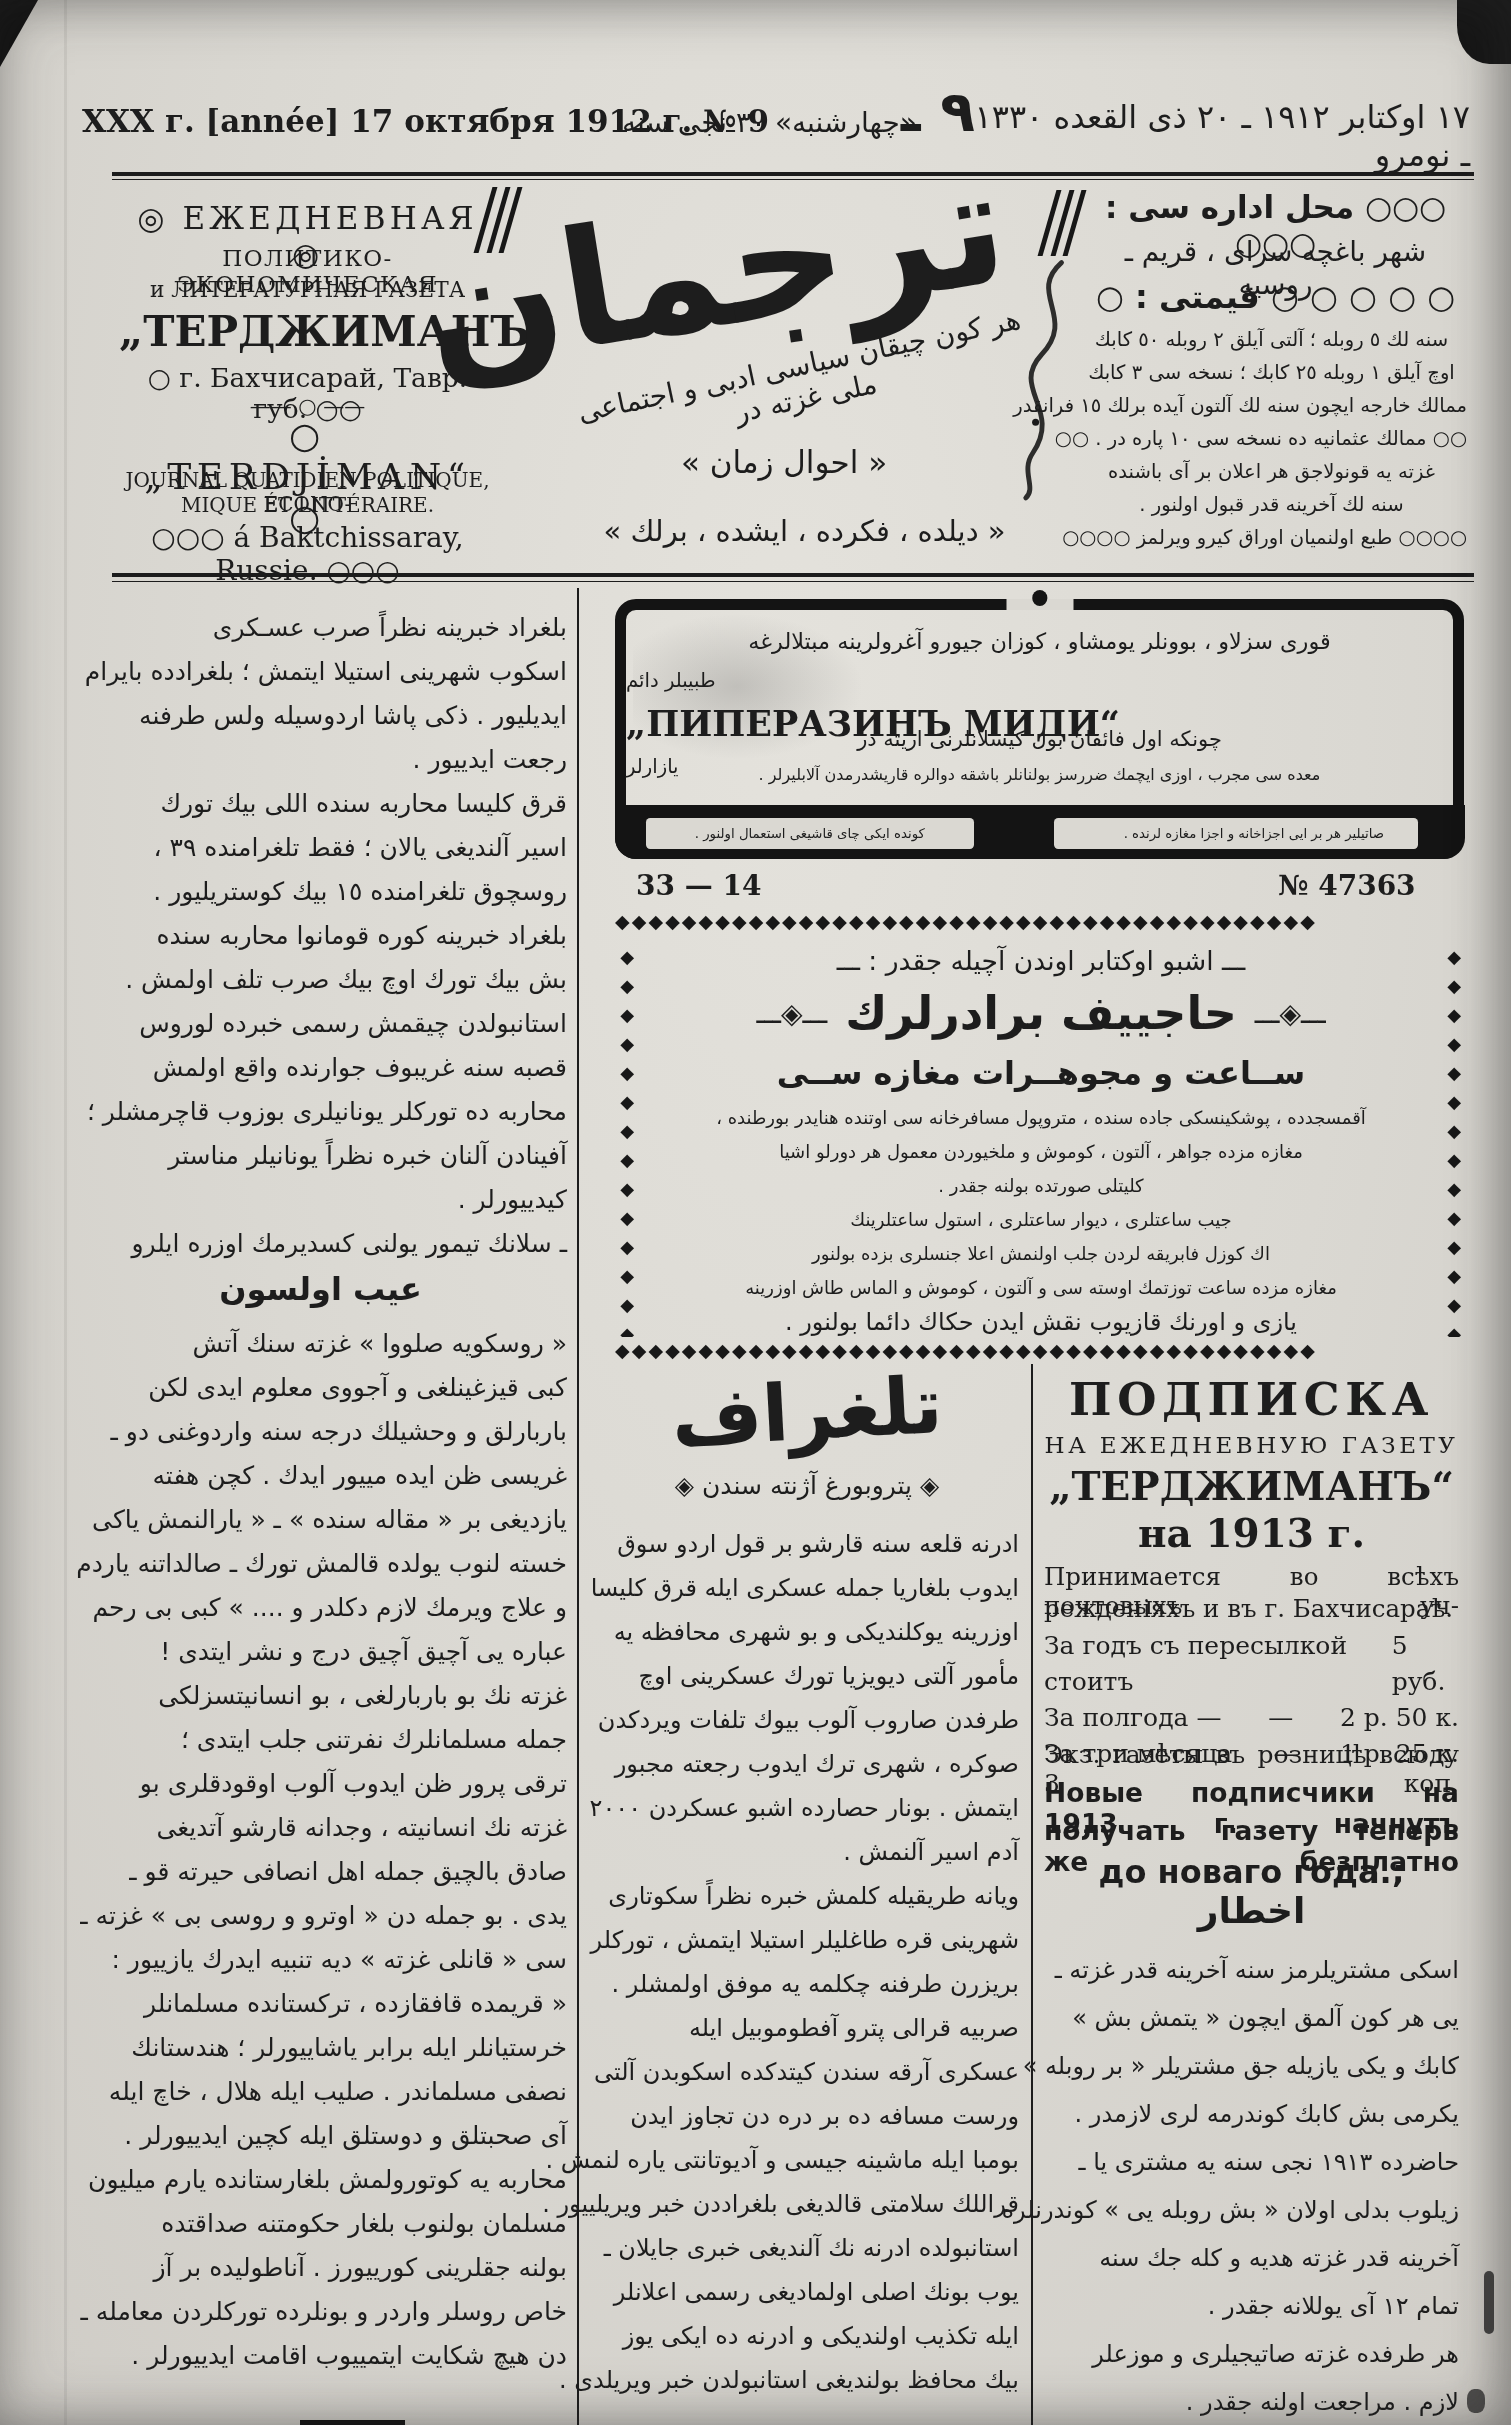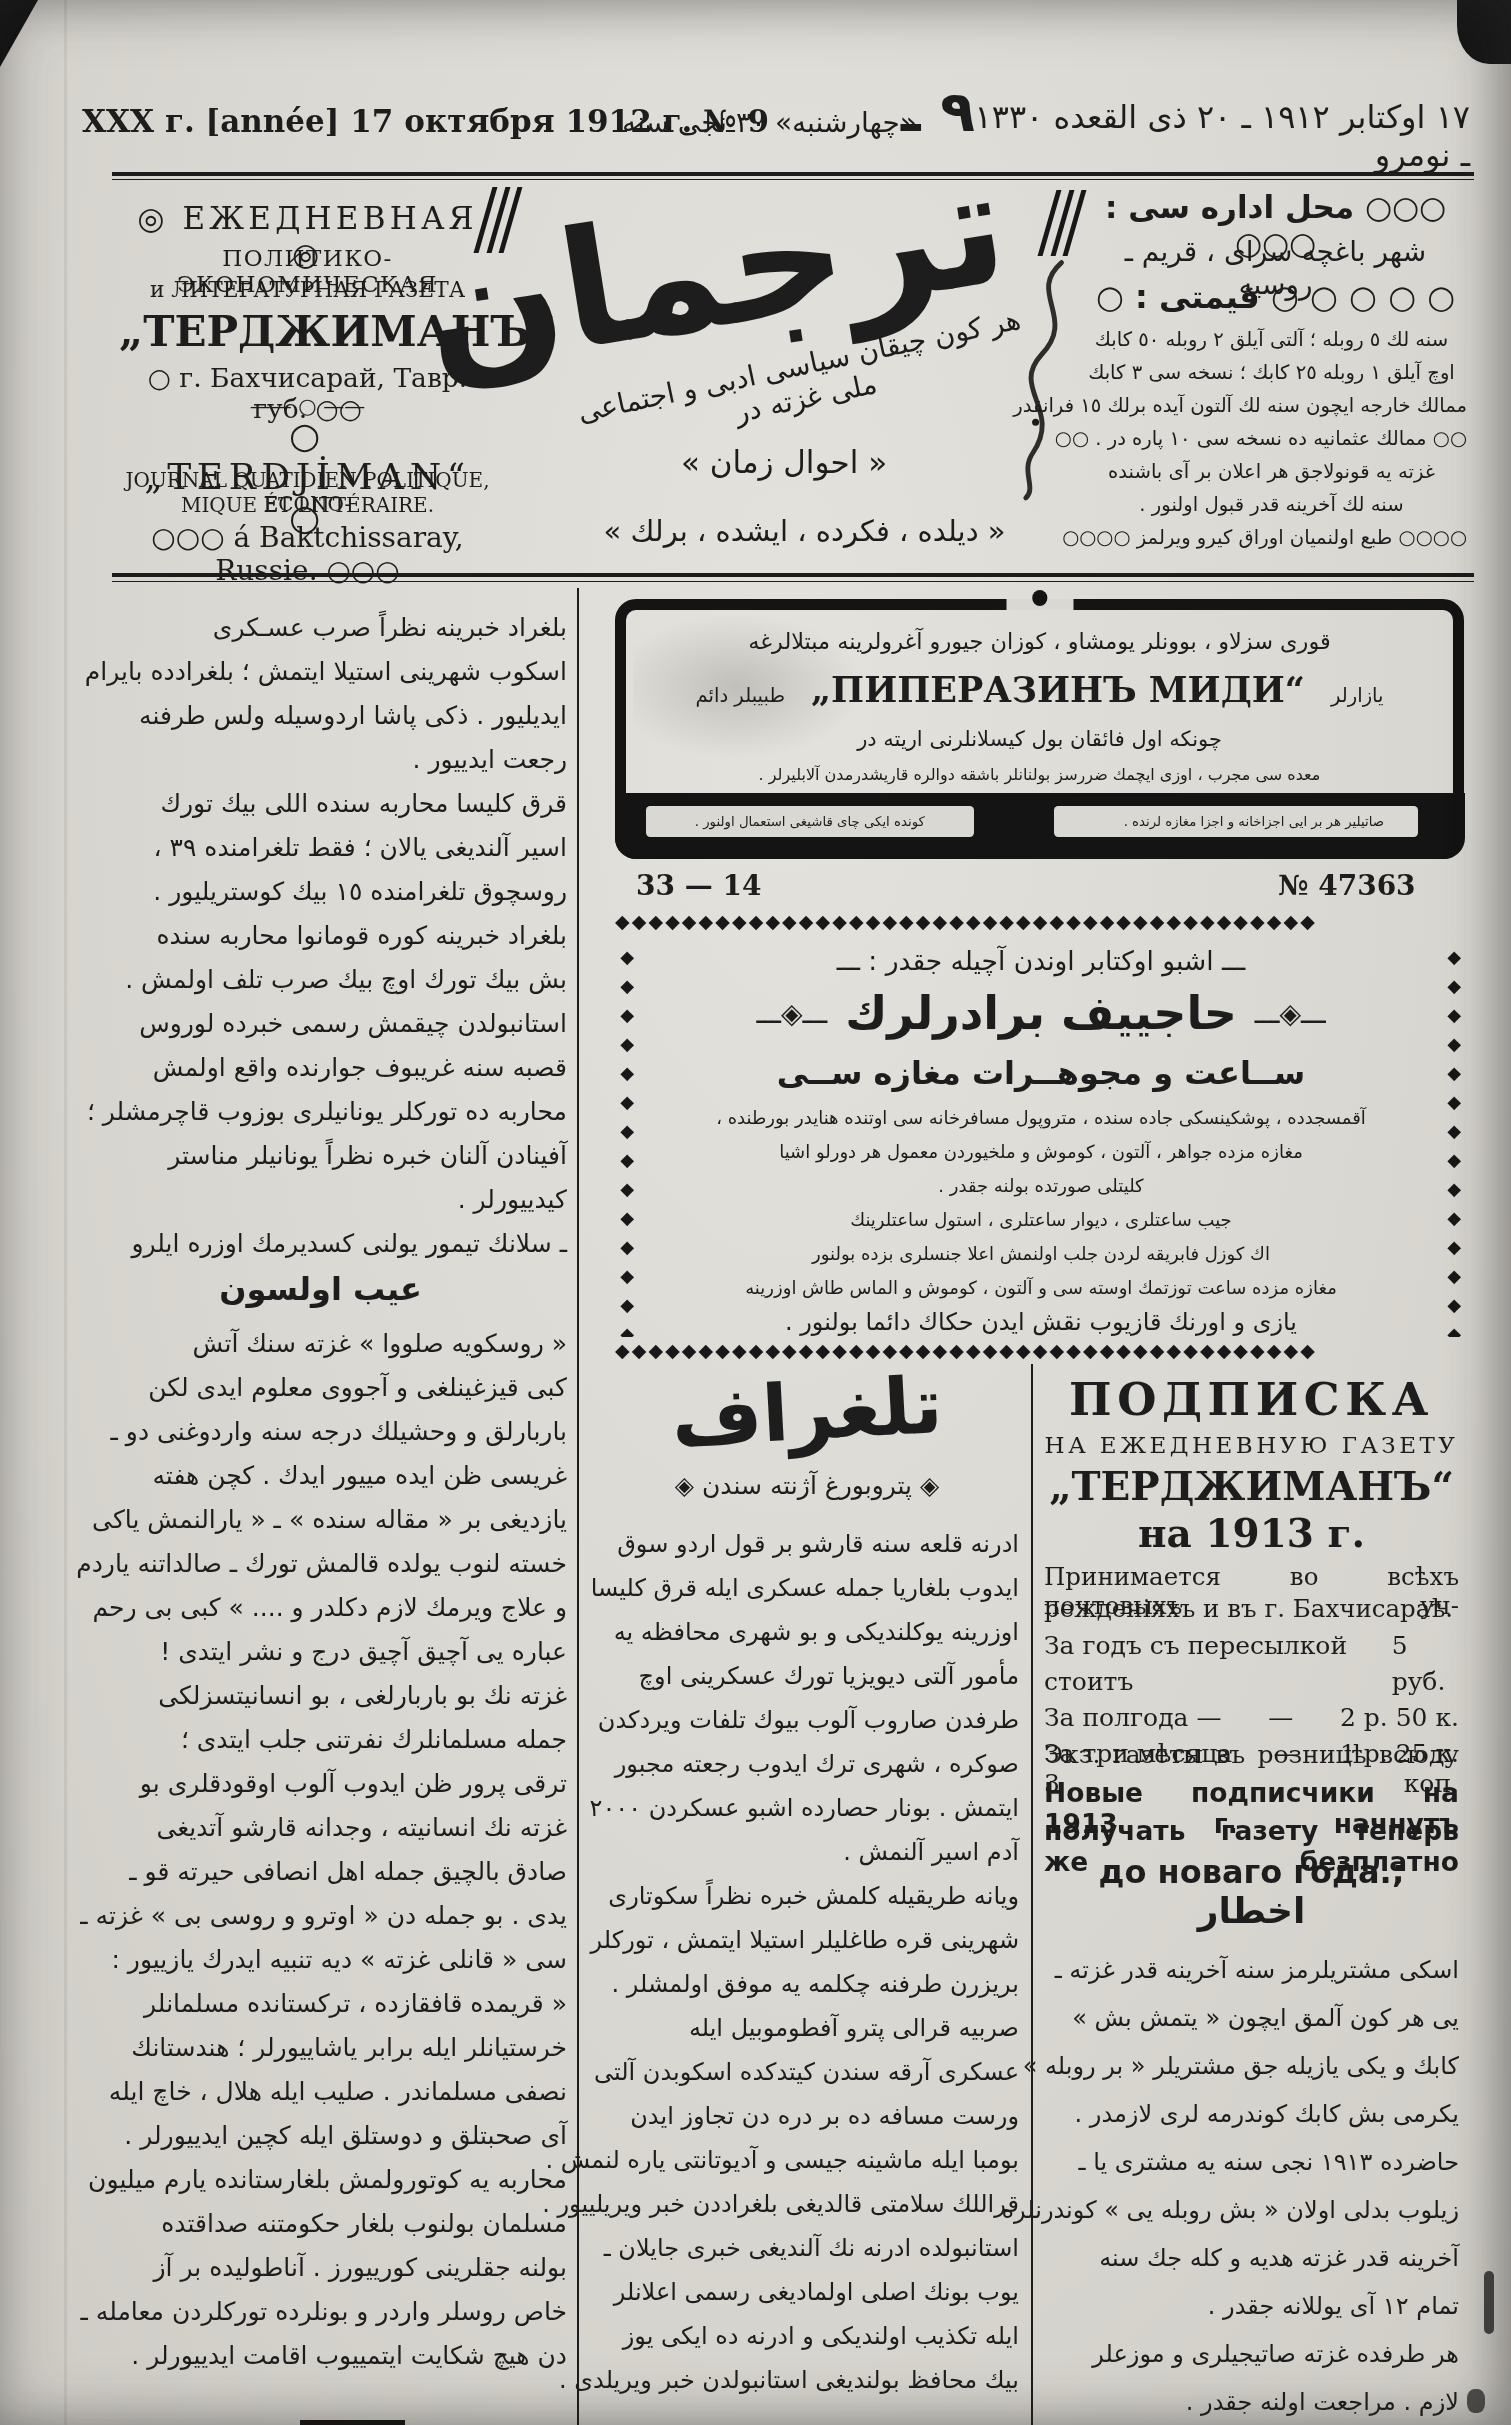--- a/index.html
+++ b/index.html
@@ -140,28 +140,28 @@
       <div>بولنه جقلرينى كورييورز . آناطوليده بر آز</div>
       <div>خاص روسلر واردر و بونلرده توركلردن معامله ـ</div>
       <div>دن هيچ شكايت ايتمييوب اقامت ايدييورلر .</div>
     </div>
 
   <div class="a" style="left:615px;top:599px;width:827px;height:238px;border:11.2px solid #141414;border-radius:21px;">
     <div class="a smudge" style="left:7px;top:2.8px;width:231px;height:147px;"></div>
     <div class="a" style="left:50%;top:-11.2px;width:67px;height:11.2px;background:#dad8d2;transform:translateX(-50%);"></div>
     <div class="a" style="left:50%;top:-19.6px;width:15.4px;height:15.4px;background:#141414;border-radius:50%;transform:translateX(-50%);"></div>
     <div class="a ar c" style="left:0;top:18px;width:100%;font-size:22.4px;">قورى سزلاو ، بوونلر يومشاو ، كوزان جيورو آغرولرينه مبتلالرغه</div>
-    <div class="a" style="left:0;top:59px;width:100%;display:flex;justify-content:center;align-items:baseline;gap:26px;">
+    <div class="a" style="left:0;top:59px;width:100%;display:flex;justify-content:center;align-items:baseline;gap:11px;flex-direction:column;">
       <span class="ar" style="font-size:19.6px;">طبيبلر دائم</span>
       <span class="ru b" style="font-size:35px;">„ПИПЕРАЗИНЪ МИДИ“</span>
       <span class="ar" style="font-size:19.6px;">يازارلر</span>
     </div>
     <div class="a ar c" style="left:0;top:117px;width:100%;font-size:21px;">چونكه اول فائقان بول كيسلانلرنى اريته در</div>
     <div class="a ar c" style="left:0;top:155px;width:100%;font-size:16px;">معده سى مجرب ، اوزى ايچمك ضررسز بولنانلر باشقه دوالره قاريشدرمدن آلابليرلر .</div>
-    <div class="a" style="left:-11.2px;bottom:-11.2px;width:850px;height:66px;background:#141414;border-radius:0 0 21px 21px;">
+    <div class="a" style="left:-11.2px;bottom:-11.2px;width:850px;height:54px;background:#141414;border-radius:0 0 21px 21px;">
       <div class="slot ar" style="left:31px;width:328px;">كونده ايكى چاى قاشيغى استعمال اولنور .</div>
       <div class="slot ar" style="right:47px;width:328px;padding-left:36px;">صاتيلير هر بر ايى اجزاخانه و اجزا مغازه لرنده .</div>
     </div>
   </div>
 
   <div class="a ru b" style="left:636px;top:869px;font-size:28px;">33 — 14</div>
   <div class="a ru b" style="left:1278px;top:869px;font-size:28px;">№ 47363</div>
 
   <div class="a dtop" style="left:615px;top:910px;width:850px;">◆◆◆◆◆◆◆◆◆◆◆◆◆◆◆◆◆◆◆◆◆◆◆◆◆◆◆◆◆◆◆◆◆◆◆◆◆◆◆◆◆◆</div>
   <div class="a dcol" style="left:616px;top:942px;height:395px;overflow:hidden;">◆◆◆◆◆◆◆◆◆◆◆◆◆◆</div>

